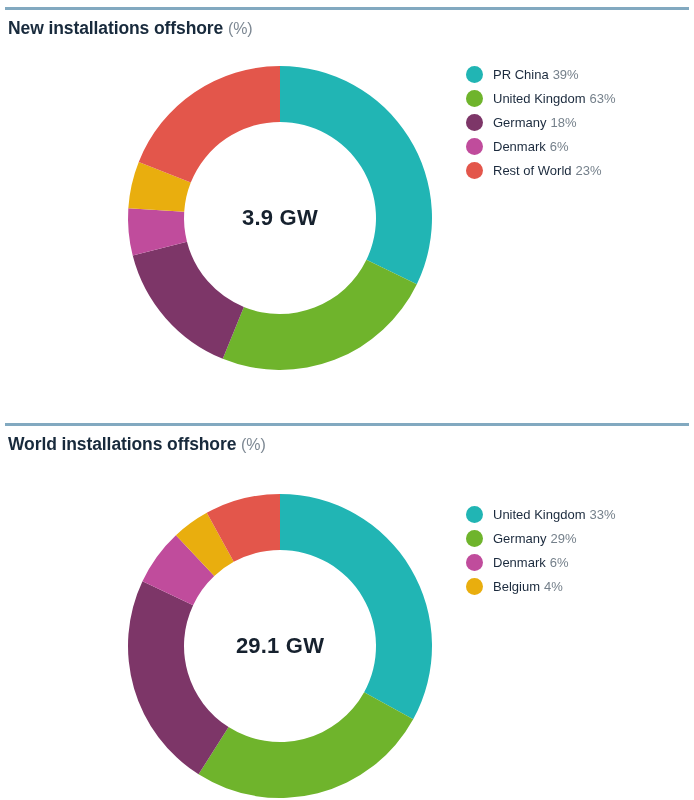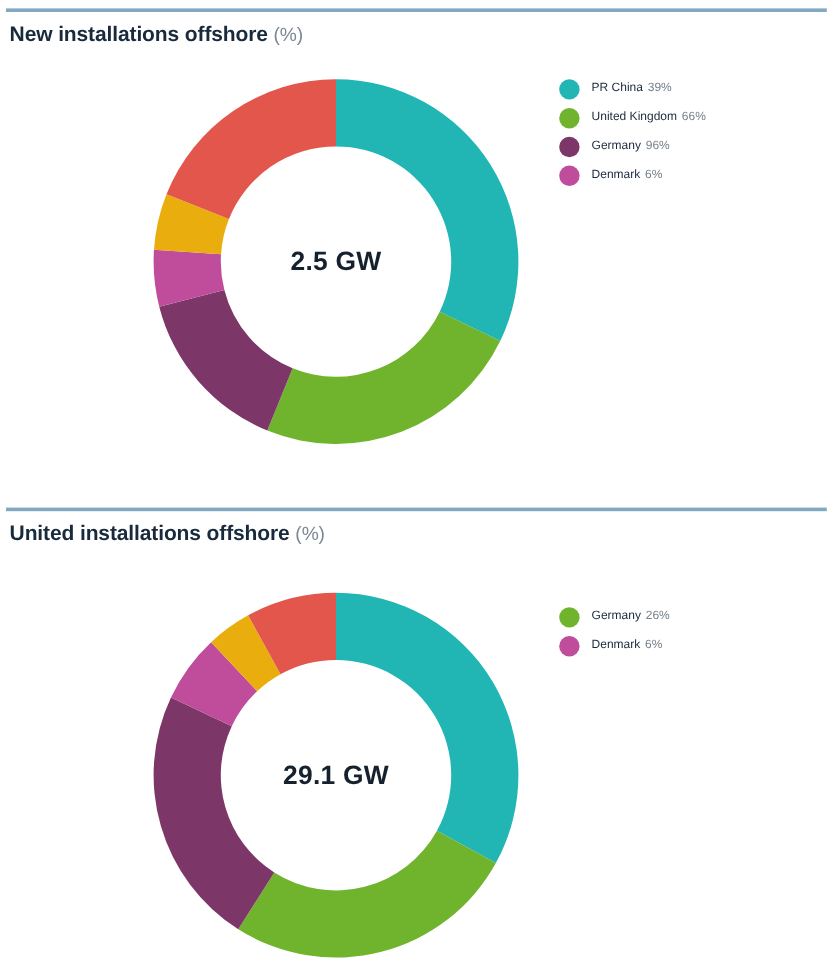--- a/index.html
+++ b/index.html
@@ -110,21 +110,21 @@
     height: 24px;
   }
   .legend-swatch {
     width: 17px;
     height: 17px;
     border-radius: 50%;
     flex: 0 0 17px;
     margin-right: 10px;
   }
   .legend-text {
-    font-size: 10px;
+    font-size: 13px;
     white-space: nowrap;
     line-height: 1;
   }
   .legend-name {
     color: #1b2a3d;
   }
   .legend-pct {
     color: #75808b;
     margin-left: 4px;
   }
@@ -157,47 +157,51 @@
             <path d="M 12.70679442062763 197.5328068515099 A 152 152 0 0 1 8.314487283469191 150.22732217234338 L 64.19862354745423 153.82778242463792 A 96 96 0 0 0 66.97271226565957 183.70493064305887 Z" fill="#c04c9c">
               <title>Denmark 6%</title>
             </path>
             <path d="M 8.314487283469191 150.22732217234338 A 152 152 0 0 1 18.740807191618757 103.87656062637843 L 70.78366769996974 124.5536172377127 A 96 96 0 0 0 64.19862354745423 153.82778242463792 Z" fill="#e9ae0e">
               <title>Belgium 6%</title>
             </path>
             <path d="M 18.740807191618757 103.87656062637843 A 152 152 0 0 1 159.99999999999983 8 L 159.9999999999999 64 A 96 96 0 0 0 70.78366769996974 124.5536172377127 Z" fill="#e3564b">
               <title>Rest of World 23%</title>
             </path>
           </svg>
-        <div class="donut-center-label">2.5 GW</div>
+        <div class="donut-center-label">3.9 GW</div>
       </div>
     </div>
     <div class="legend" id="legend-0">
         <div class="legend-row">
           <span class="legend-swatch" style="background: rgb(33, 181, 180);"></span>
           <span class="legend-text"><span class="legend-name">PR China</span><span class="legend-pct">39%</span></span>
         </div>
         <div class="legend-row">
           <span class="legend-swatch" style="background: rgb(111, 180, 44);"></span>
-          <span class="legend-text"><span class="legend-name">United Kingdom</span><span class="legend-pct">66%</span></span>
+          <span class="legend-text"><span class="legend-name">United Kingdom</span><span class="legend-pct">63%</span></span>
         </div>
         <div class="legend-row">
           <span class="legend-swatch" style="background: rgb(125, 54, 104);"></span>
-          <span class="legend-text"><span class="legend-name">Germany</span><span class="legend-pct">96%</span></span>
+          <span class="legend-text"><span class="legend-name">Germany</span><span class="legend-pct">18%</span></span>
         </div>
         <div class="legend-row">
           <span class="legend-swatch" style="background: rgb(192, 76, 156);"></span>
           <span class="legend-text"><span class="legend-name">Denmark</span><span class="legend-pct">6%</span></span>
         </div>
+        <div class="legend-row">
+          <span class="legend-swatch" style="background: rgb(227, 86, 75);"></span>
+          <span class="legend-text"><span class="legend-name">Rest of World</span><span class="legend-pct">23%</span></span>
+        </div>
       </div>
   </div>
 
   <div class="rule rule-2"></div>
 
   <div class="section-title title-2">
-    <span>United installations offshore</span>
+    <span>World installations offshore</span>
     <span class="unit">(%)</span>
   </div>
 
   <div class="chart-block block-2">
     <div class="donut-wrap">
       <div class="donut">
         <svg viewBox="0 0 320 320" id="donut-1">
             <path d="M 160 8 A 152 152 0 0 1 293.19861536666724 233.22655846346066 L 244.12544128421092 206.24835271376463 A 96 96 0 0 0 160 64 Z" fill="#21b5b4">
               <title>United Kingdom 33%</title>
             </path>
@@ -215,23 +219,31 @@
             </path>
             <path d="M 86.77344153653917 26.801384633332816 A 152 152 0 0 1 159.99999999999983 8 L 159.9999999999999 64 A 96 96 0 0 0 113.75164728623525 75.87455871578914 Z" fill="#e3564b">
               <title>Rest of World 8%</title>
             </path>
           </svg>
         <div class="donut-center-label">29.1 GW</div>
       </div>
     </div>
     <div class="legend" id="legend-1">
         <div class="legend-row">
+          <span class="legend-swatch" style="background: rgb(33, 181, 180);"></span>
+          <span class="legend-text"><span class="legend-name">United Kingdom</span><span class="legend-pct">33%</span></span>
+        </div>
+        <div class="legend-row">
           <span class="legend-swatch" style="background: rgb(111, 180, 44);"></span>
-          <span class="legend-text"><span class="legend-name">Germany</span><span class="legend-pct">26%</span></span>
+          <span class="legend-text"><span class="legend-name">Germany</span><span class="legend-pct">29%</span></span>
         </div>
         <div class="legend-row">
           <span class="legend-swatch" style="background: rgb(192, 76, 156);"></span>
           <span class="legend-text"><span class="legend-name">Denmark</span><span class="legend-pct">6%</span></span>
         </div>
+        <div class="legend-row">
+          <span class="legend-swatch" style="background: rgb(233, 174, 14);"></span>
+          <span class="legend-text"><span class="legend-name">Belgium</span><span class="legend-pct">4%</span></span>
+        </div>
       </div>
   </div>
 
 </div>
 
 </body></html>

